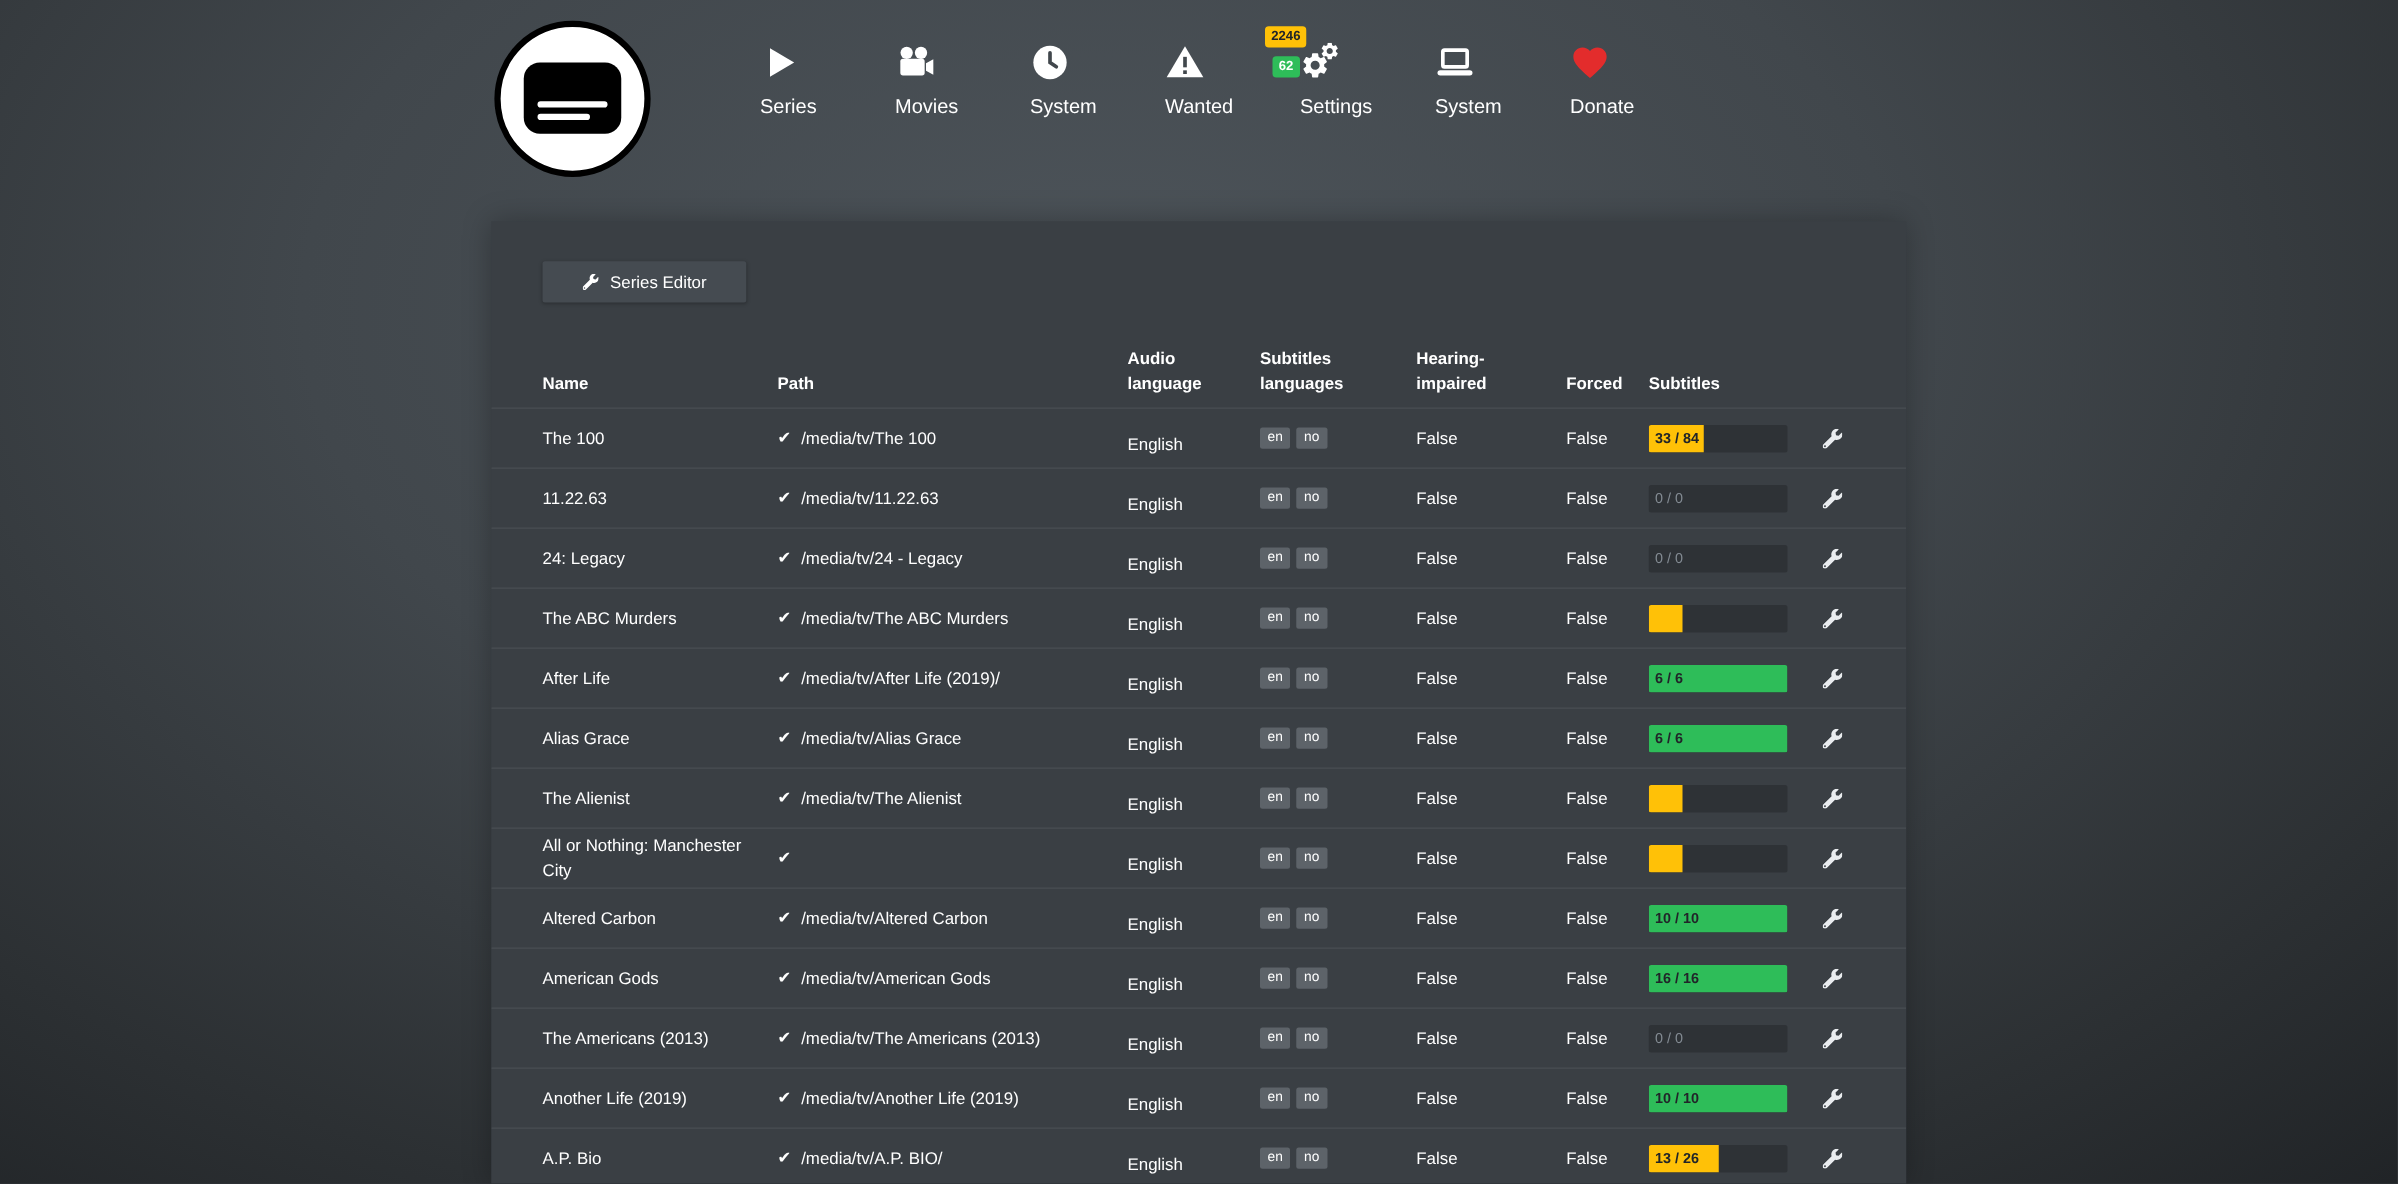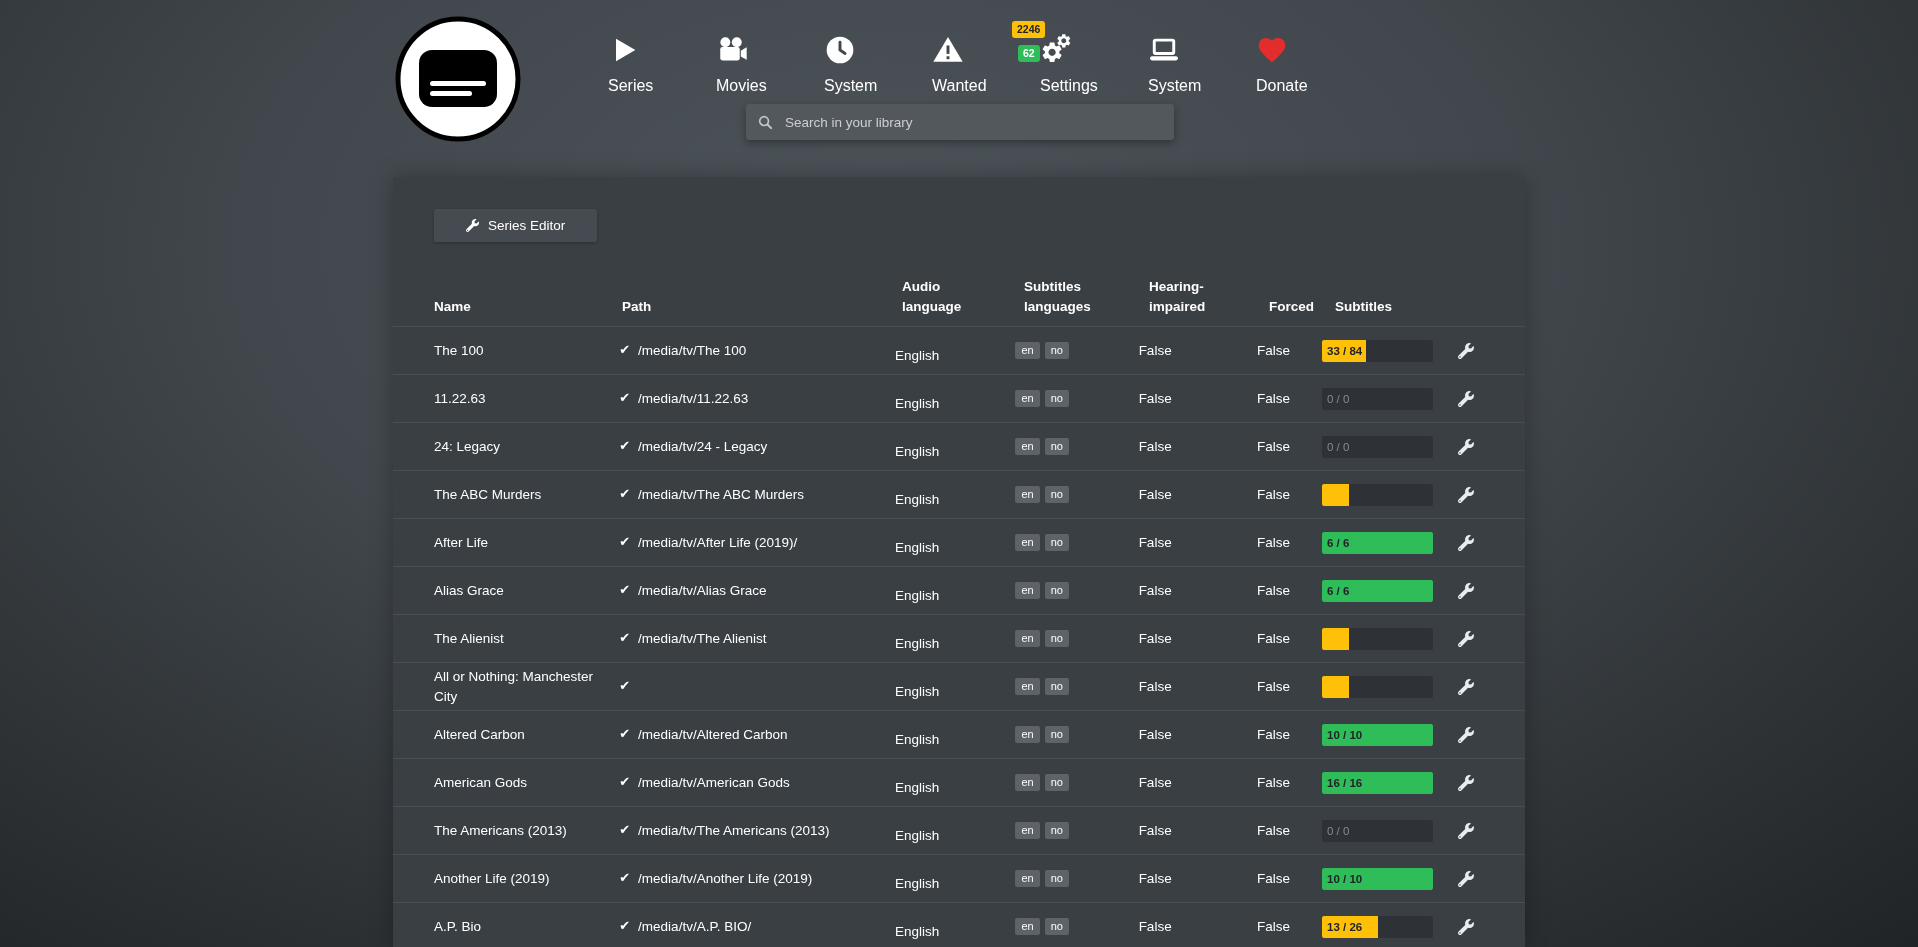--- a/index.html
+++ b/index.html
@@ -48,21 +48,21 @@
   }
   .editor-btn svg{width:13px;height:13px;color:#fff;}
   
   .table{margin-top:24px;color:#fff;font-size:13.5px;}
   .tr{display:flex;align-items:center;padding:0 41px;min-height:48px;border-top:1px solid rgba(255,255,255,0.08);box-sizing:border-box;}
   .thead{display:flex;align-items:flex-end;padding:0 41px 10px 41px;font-weight:bold;min-height:46px;box-sizing:border-box;}
   .td{padding-right:10px;box-sizing:border-box;line-height:1.45;}
   .col-name{width:188px;}
   .col-path{width:280px;display:flex;align-items:flex-start;}
   .col-audio{width:106px;margin-top:11px;}
-  .col-langs{width:125px;display:flex;gap:5px;align-items:center;margin-left:16px;}
+  .col-langs{width:125px;display:flex;gap:5px;align-items:center;}
   .col-hi{width:120px;}
   .col-forced{width:66px;}
   .col-subs{width:138px;}
   .col-actions{flex:1;display:flex;justify-content:flex-end;align-items:center;}
   .hdr-narrow{display:inline-block;max-width:72px;}
   .check{margin-right:8px;font-size:13px;color:#fff;flex:0 0 auto;}
   .chip{background:#5d6369;border-radius:2px;padding:3px 6px;font-size:11px;line-height:1;color:#fff;}
   .progress{position:relative;width:111px;height:22px;background:#2e3236;border-radius:2px;overflow:hidden;}
   .fill{position:absolute;left:0;top:0;bottom:0;width:0;background:transparent;}
   .plabel{position:absolute;left:5px;top:0;line-height:22px;font-size:11.5px;font-weight:bold;color:#212529;white-space:nowrap;}
@@ -183,26 +183,20 @@
     <div class="nav-item">
       <span class="nav-icon heart-icon">
           <svg>
             <use href="#i-heart"></use>
           </svg>
         </span>
       <span class="nav-label">Donate</span>
     </div>
   </div>
 
-  <div class="search">
-    <svg>
-        <use href="#i-search"></use>
-      </svg>
-    <input type="text" placeholder="Search in your library" style="">
-  </div>
 
   <div class="panel">
 
     <button class="editor-btn">
       <svg>
           <use href="#i-wrench"></use>
         </svg>
       <span>Series Editor</span>
     </button>
 

